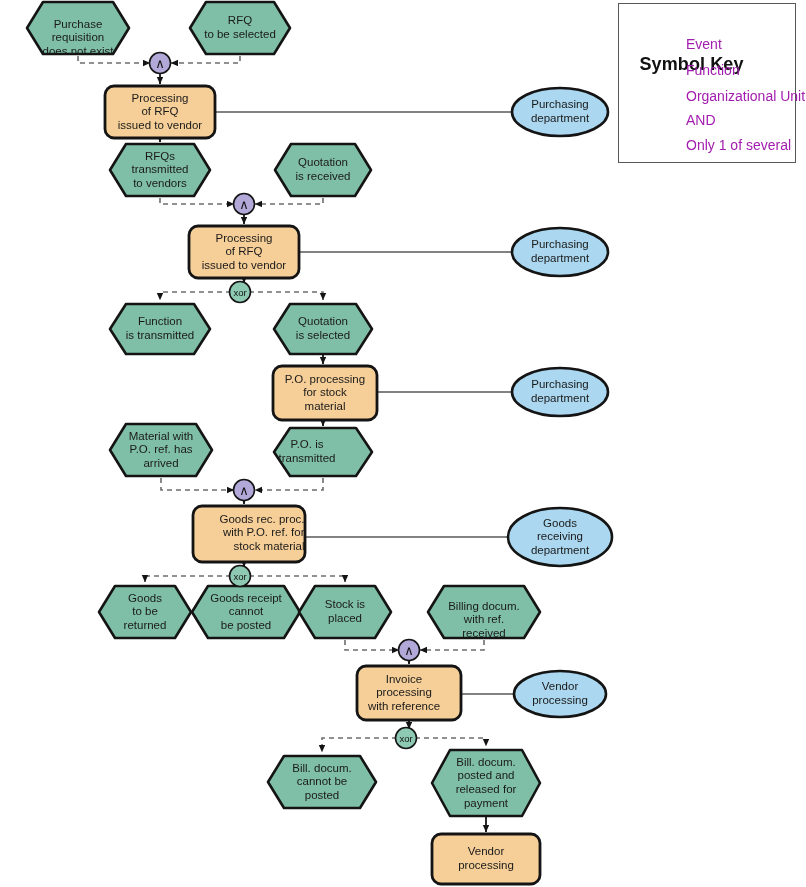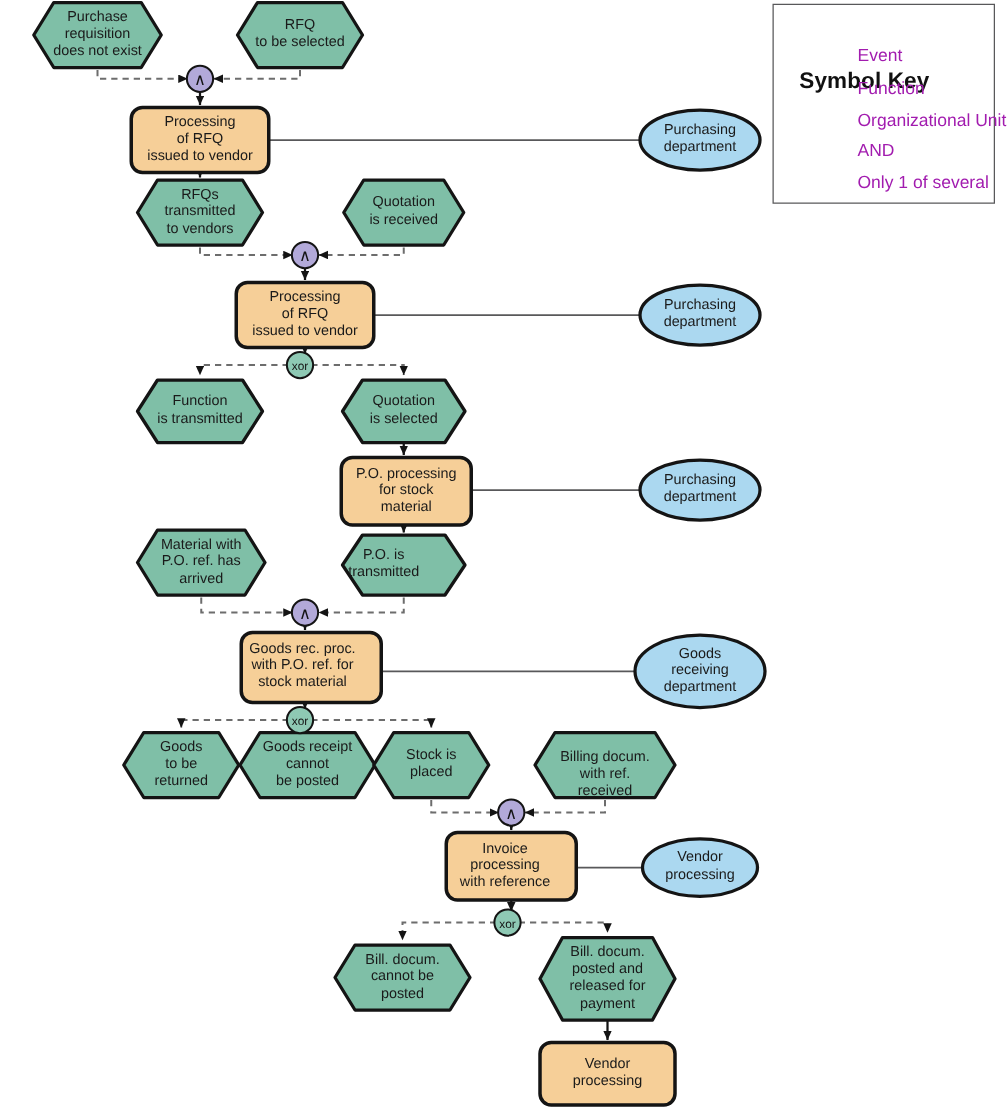--- a/index.html
+++ b/index.html
@@ -184,21 +184,21 @@
 
 <div class="legend-box"></div>
 <div class="legend-title">Symbol Key</div>
 
 <div class="legend-item-label" style="left:686px; top:36px;">Event</div>
 <div class="legend-item-label" style="left:686px; top:62px;">Function</div>
 <div class="legend-item-label" style="left:686px; top:88px;">Organizational Unit</div>
 <div class="legend-item-label" style="left:686px; top:112px;">AND</div>
 <div class="legend-item-label" style="left:686px; top:137px;">Only 1 of several</div>
 
-<div class="node-label" style="left:27px; top:2px; width:102px; height:52px;">Purchase
+<div class="node-label" style="left:27px; top:12px; width:102px; height:52px;">Purchase
 requisition
 does not exist</div>
 <div class="node-label" style="left:190px; top:2px; width:100px; height:52px;">RFQ
 to be selected</div>
 <div class="node-label" style="left:110px; top:144px; width:100px; height:52px;">RFQs
 transmitted
 to vendors</div>
 <div class="node-label" style="left:275px; top:144px; width:96px; height:52px;">Quotation
 is received</div>
 <div class="node-label" style="left:108px; top:304px; width:104px; height:50px;">Function
@@ -231,21 +231,21 @@
 
 <div class="node-label" style="left:103px; top:86px; width:114px; height:52px;">Processing
 of RFQ
 issued to vendor</div>
 <div class="node-label" style="left:187px; top:226px; width:114px; height:52px;">Processing
 of RFQ
 issued to vendor</div>
 <div class="node-label" style="left:271px; top:366px; width:108px; height:54px;">P.O. processing
 for stock
 material</div>
-<div class="node-label" style="left:184px; top:506px; width:116px; height:54px;">Goods rec. proc.
+<div class="node-label" style="left:204px; top:506px; width:116px; height:54px;text-align:right;">Goods rec. proc.
 with P.O. ref. for
 stock material</div>
 <div class="node-label" style="left:350px; top:666px; width:108px; height:54px;">Invoice
 processing
 with reference</div>
 <div class="node-label" style="left:432px; top:834px; width:108px; height:50px;">Vendor
 processing</div>
 
 <div class="node-label" style="left:512px; top:88px; width:96px; height:48px;">Purchasing
 department</div>

